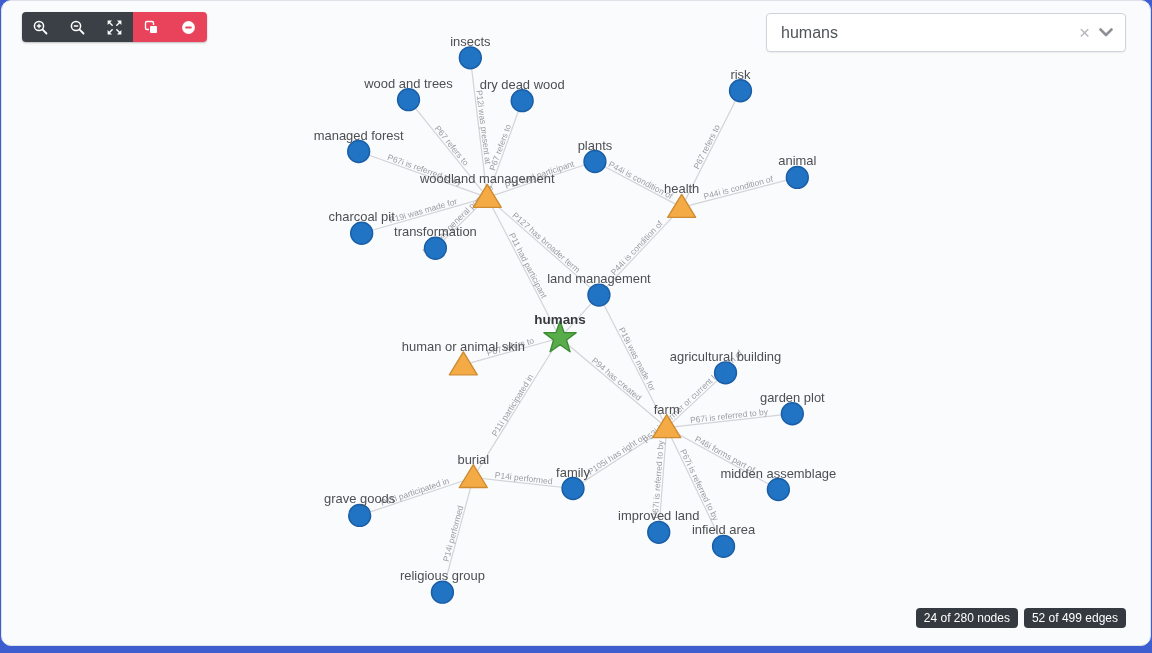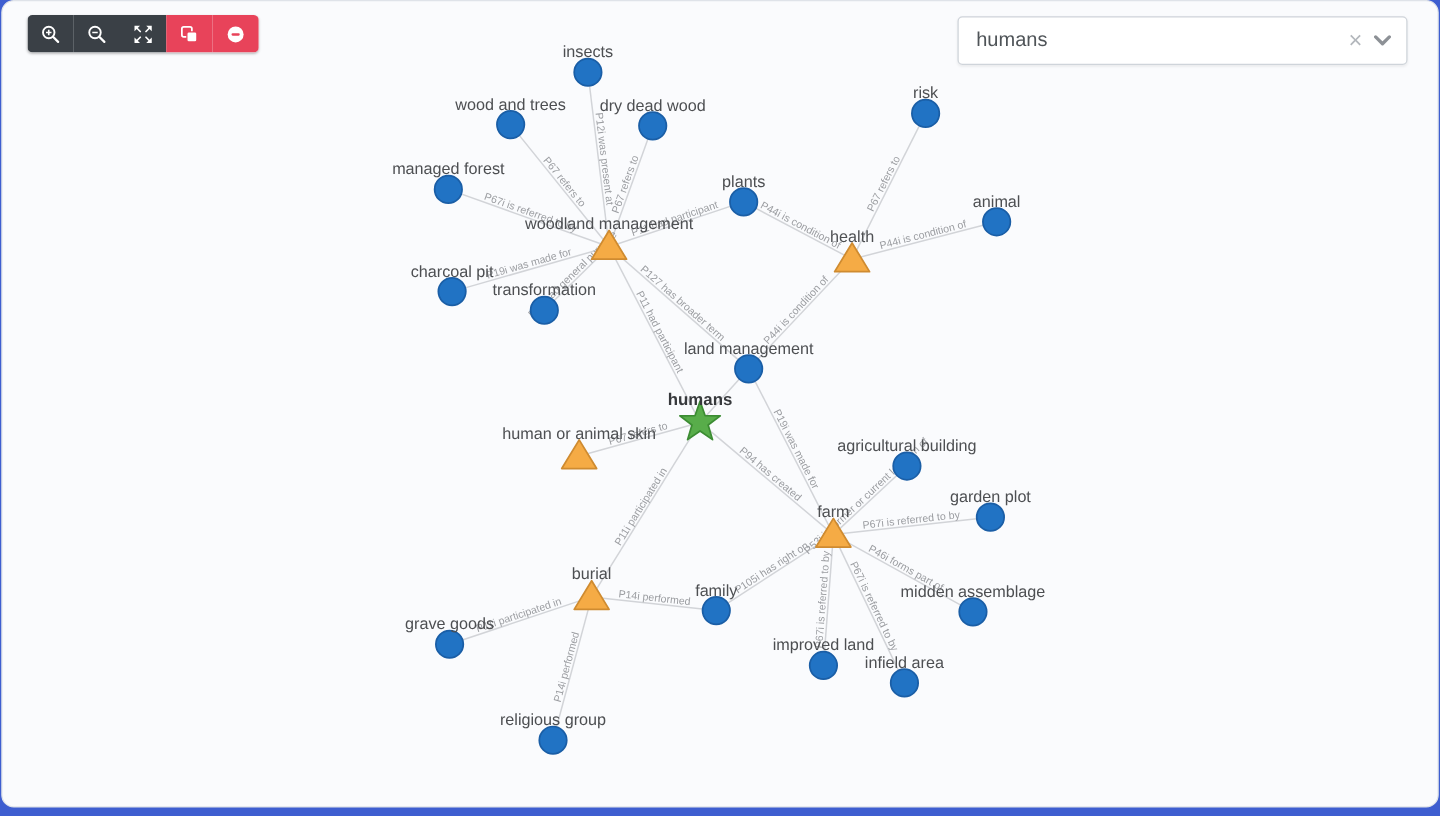--- a/index.html
+++ b/index.html
@@ -190,13 +190,17 @@
   <div class="searchbox">
     <span class="search-value">humans</span>
     <span class="search-clear">×</span>
     <span class="search-caret">
       <svg width="14" height="9" viewBox="0 0 14 9">
         <polyline points="1.5,1.5 7,7 12.5,1.5" fill="none" stroke="#8d9196" stroke-width="2.6" stroke-linecap="round" stroke-linejoin="round"></polyline>
       </svg>
     </span>
   </div>
 
+  <div class="badges">
+    <span class="badge">24 of 280 nodes</span>
+    <span class="badge">52 of 499 edges</span>
+  </div>
 </div>
 
 </body></html>

